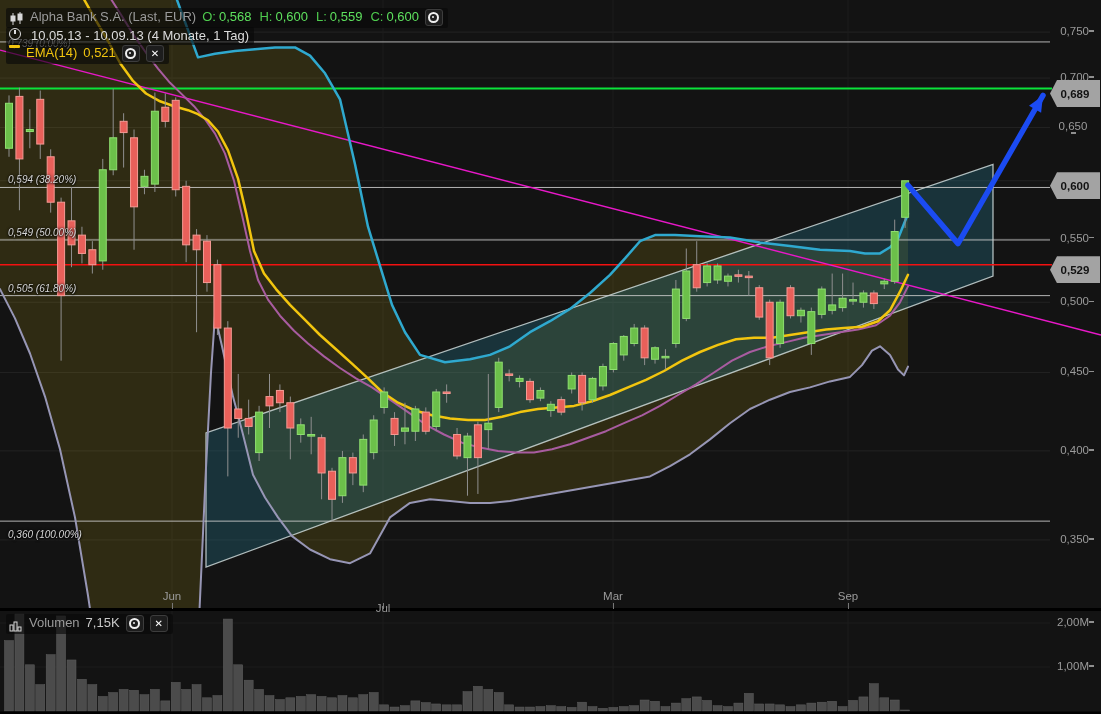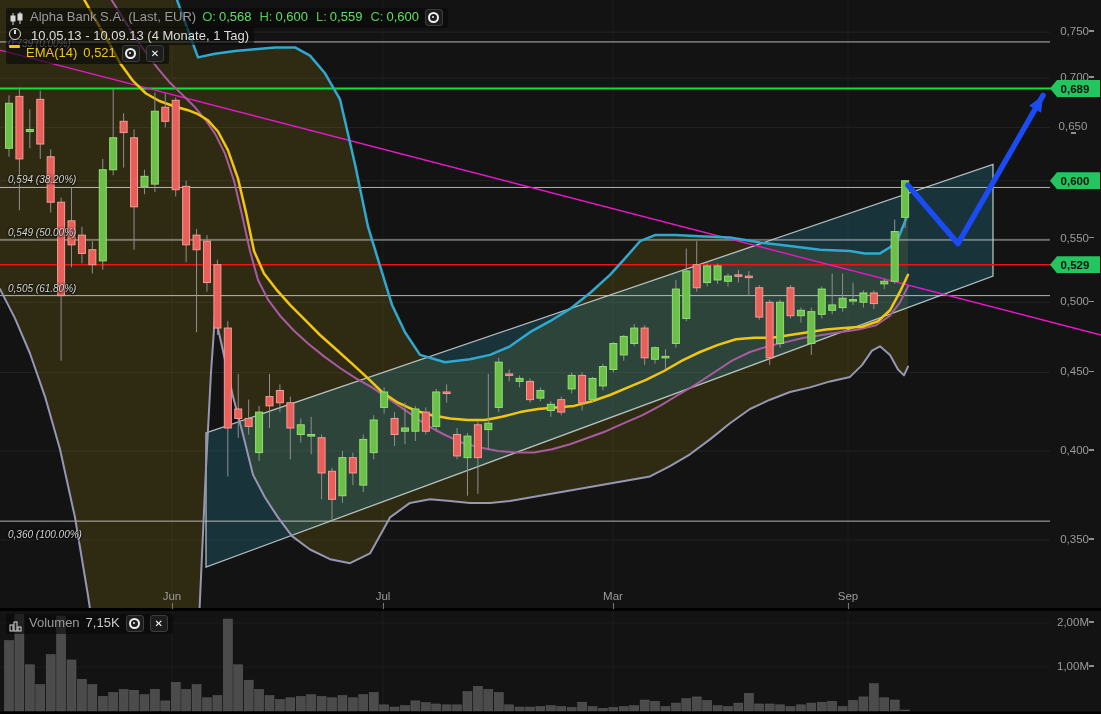--- a/index.html
+++ b/index.html
@@ -23,21 +23,21 @@
   .btn{width:16px;height:15px;background:#1d1d1d;border:1px solid #3d3d3d;border-radius:3px;
        display:inline-flex;align-items:center;justify-content:center;cursor:pointer;}
   .eye{width:7px;height:7px;border:2px solid #f0f0f0;border-radius:50%;display:inline-block;position:relative;}
   .eye::after{content:"";position:absolute;left:1.5px;top:1.5px;width:2px;height:2px;background:#f0f0f0;border-radius:50%;}
   .xbtn::before{content:"\2715";color:#fff;font-size:10px;font-weight:700;line-height:1;}
   .clock{width:10px;height:10px;border:1.5px solid #ddd;border-radius:50%;display:inline-block;position:relative;margin-right:4px;}
   .clock::after{content:"";position:absolute;left:4px;top:1px;width:1.5px;height:4px;background:#ddd;}
   .fib-label{font-size:10px;color:#d6d6d6;text-shadow:0 1px 2px #000,0 0 3px #000;z-index:4;left:8px;font-style:italic;}
   .axis-label{font-size:11.5px;color:#9b9b9b;display:flex;align-items:center;justify-content:flex-end;gap:0;left:1052px;width:42px;}
   .axis-label .tick{display:inline-block;width:5px;height:1.5px;background:#8f8f8f;}
-  .tag{left:1050px;width:50px;height:17px;background:#22c55e;color:#121212;font-size:11.5px;font-weight:700;
+  .tag{left:1050px;width:50px;height:27px;background:#a3a3a3;color:#121212;font-size:11.5px;font-weight:700;
        display:flex;align-items:center;justify-content:center;
        clip-path:polygon(0 50%,14% 0,100% 0,100% 100%,14% 100%);z-index:6;text-align:center;}
   .month{font-size:11.5px;color:#9b9b9b;top:590px;width:34px;text-align:center;margin-left:-17px;}
   .month-tick{position:absolute;top:603px;width:1px;height:6px;background:#777;z-index:4;}
   .rowVOL{left:6px;top:614px;font-size:13px;z-index:6;}
   .vol-title{color:#9a9a9a;}
   .vol-val{color:#c9c9c9;}
   .mini-icon{display:inline-flex;align-items:flex-end;}
 </style>
 </head>
@@ -443,21 +443,21 @@
   <div class="ov axis-label" style="top: 660px;">
       <span>1,00M</span>
       <i class="tick"></i>
     </div>
 
   <div class="ov tag" style="top: 80.1108px;">0,689</div>
   <div class="ov tag" style="top: 172.269px;">0,600</div>
   <div class="ov tag" style="top: 256.185px;">0,529</div>
 
   <div class="ov month" style="left: 172px;">Jun</div>
-  <div class="ov month" style="left: 383px;">Jul</div>
+  <div class="ov month" style="left: 383px; margin-top: 12px;">Jul</div>
   <div class="ov month" style="left: 613px;">Mar</div>
   <div class="ov month" style="left: 848px;">Sep</div>
 
   <div class="ov rowVOL">
     <div class="chip">
       <span class="mini-icon">
         <svg width="14" height="12">
             <g fill="none" stroke="#d8d8d8">
               <rect x="1" y="5" width="3" height="6"></rect>
               <rect x="5" y="2" width="3" height="9"></rect>

